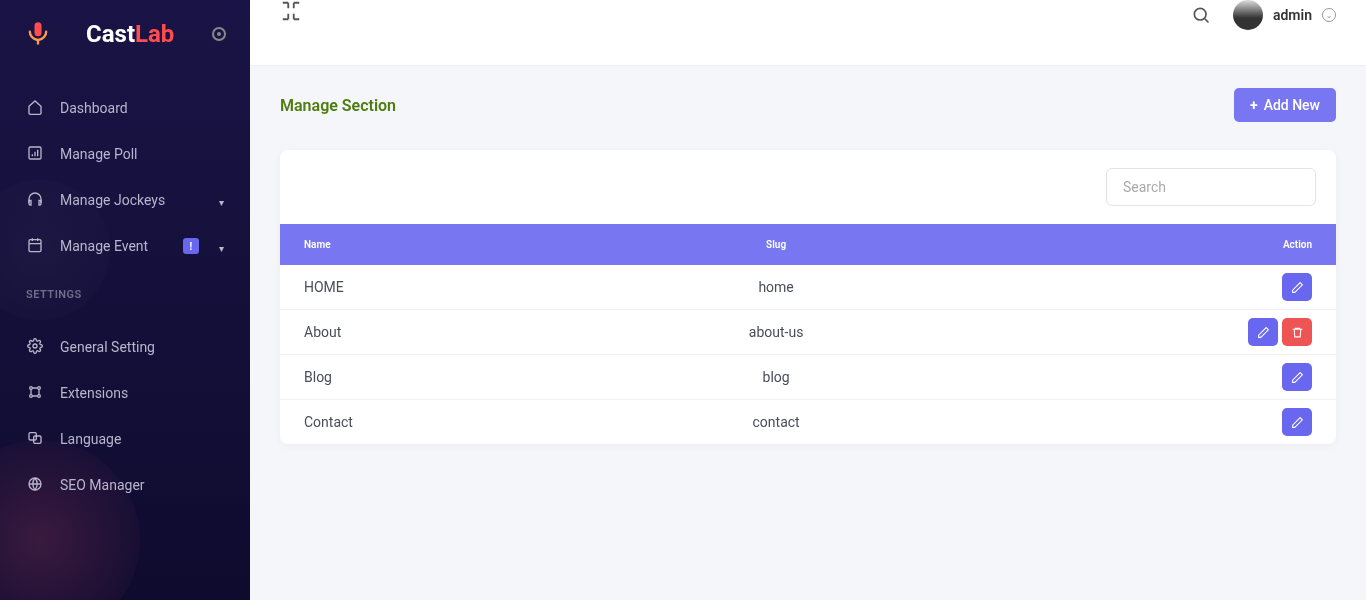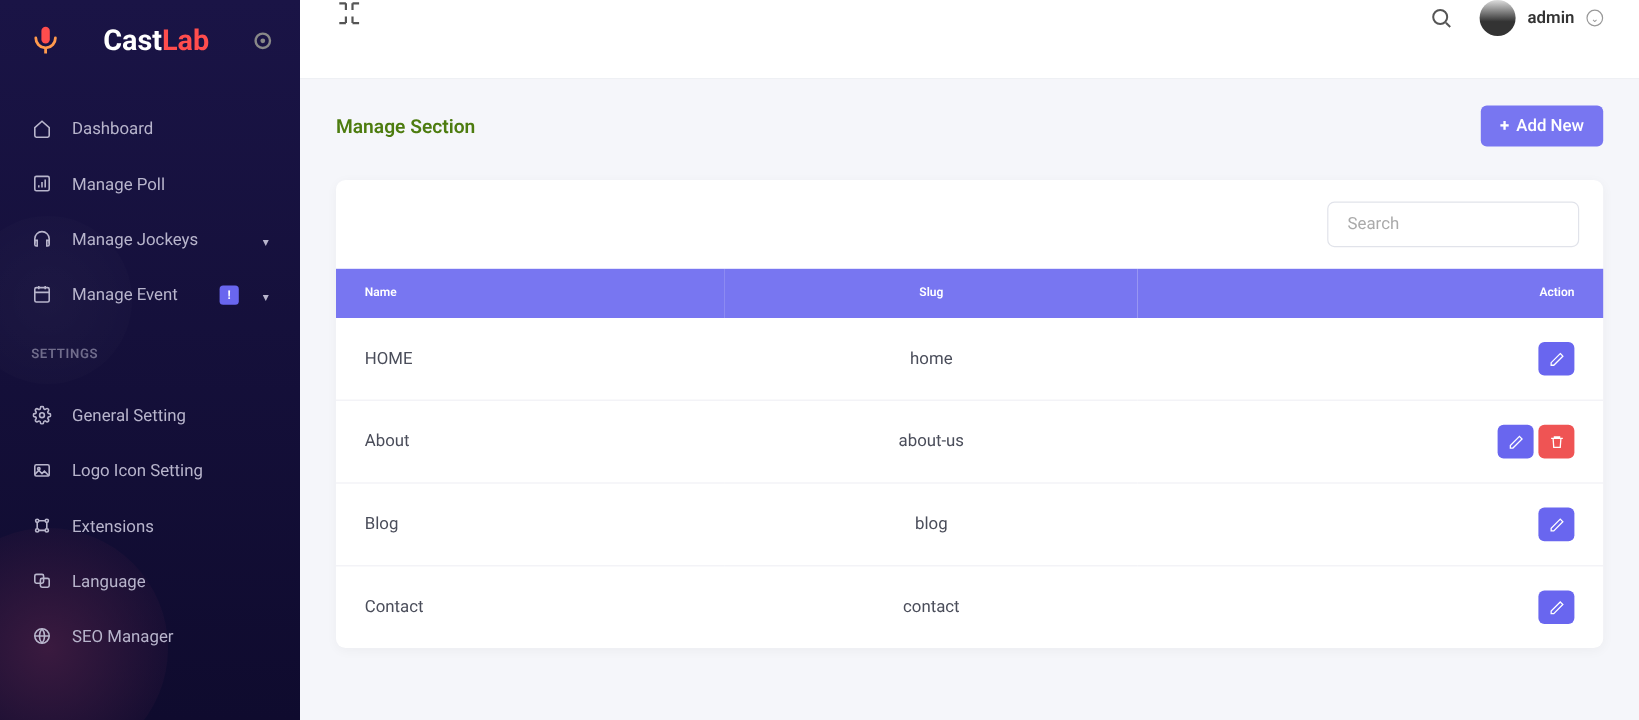--- a/index.html
+++ b/index.html
@@ -45,21 +45,21 @@
 
 .card { background:#fff; border-radius:8px; box-shadow:0 2px 10px rgba(0,0,0,0.04); }
 .card-top { padding:18px 20px; display:flex; }
 .search-box { margin-left:auto; width:210px; padding:10px 16px; border:1px solid #e1e3ea; border-radius:6px; font-size:14px; color:#14532d; outline:none; }
 .search-box::placeholder { color:#aaa; }
 
 .tbl { width:100%; border-collapse:collapse; }
 .tbl thead th { background:#7876f1; color:#fff; font-size:10px; font-weight:600; padding:15px 24px; text-align:left; }
 .tbl thead th:nth-child(2) { text-align:center; }
 .tbl thead th:last-child { text-align:right; }
-.tbl tbody td { padding:20px 24px; font-size:14px; color:#4a4d5a; border-bottom:1px solid #f0f1f5; }
+.tbl tbody td { padding:8px 24px; font-size:14px; color:#4a4d5a; border-bottom:1px solid #f0f1f5; }
 .tbl tbody tr:last-child td { border-bottom:none; }
 .tbl tbody td:nth-child(2) { text-align:center; }
 .tbl tbody td:last-child { text-align:right; }
 .act-btn { display:inline-flex; align-items:center; justify-content:center; width:30px; height:28px; border-radius:5px; border:none; cursor:pointer; color:#fff; margin-left:4px; }
 .act-edit { background:#6966ef; }
 .act-del { background:#ef5454; }
 .act-btn svg { width:13px; height:13px; }
 </style>
 </head>
 <body>
@@ -122,30 +122,20 @@
 
     <ul class="nav">
       <li class="nav-item">
         <span class="nav-ico">
             <svg viewBox="0 0 24 24" width="16" height="16" fill="none" stroke="currentColor" stroke-width="2">
               <circle cx="12" cy="12" r="3"></circle>
               <path d="M19.4 15a1.65 1.65 0 0 0 .33 1.82l.06.06a2 2 0 1 1-2.83 2.83l-.06-.06A1.65 1.65 0 0 0 15 19.4a1.65 1.65 0 0 0-1 1.51V21a2 2 0 0 1-4 0v-.09c0-.67-.39-1.27-1-1.51a1.65 1.65 0 0 0-1.82.33l-.06.06a2 2 0 1 1-2.83-2.83l.06-.06c.46-.46.6-1.15.33-1.82a1.65 1.65 0 0 0-1.51-1H3a2 2 0 0 1 0-4h.09c.67 0 1.27-.39 1.51-1 .27-.67.13-1.36-.33-1.82l-.06-.06a2 2 0 1 1 2.83-2.83l.06.06c.46.46 1.15.6 1.82.33H9c.61-.24 1-.84 1-1.51V3a2 2 0 0 1 4 0v.09c0 .67.39 1.27 1 1.51.67.27 1.36.13 1.82-.33l.06-.06a2 2 0 1 1 2.83 2.83l-.06.06c-.46.46-.6 1.15-.33 1.82V9c.24.61.84 1 1.51 1H21a2 2 0 0 1 0 4h-.09c-.67 0-1.27.39-1.51 1z"></path>
             </svg>
           </span>
         <span class="nav-label">General Setting</span>
-      </li>
-      <li class="nav-item">
-        <span class="nav-ico">
-            <svg viewBox="0 0 24 24" width="16" height="16" fill="none" stroke="currentColor" stroke-width="2">
-              <rect x="3" y="5" width="18" height="14" rx="2"></rect>
-              <circle cx="8" cy="10" r="1.5"></circle>
-              <path d="M3 17l5-5 4 4 3-3 6 6"></path>
-            </svg>
-          </span>
-        <span class="nav-label">Logo Icon Setting</span>
       </li>
       <li class="nav-item">
         <span class="nav-ico">
             <svg viewBox="0 0 24 24" width="16" height="16" fill="none" stroke="currentColor" stroke-width="2">
               <circle cx="6" cy="6" r="2"></circle>
               <circle cx="18" cy="6" r="2"></circle>
               <circle cx="6" cy="18" r="2"></circle>
               <circle cx="18" cy="18" r="2"></circle>
               <path d="M8 6h8M6 8v8M18 8v8M8 18h8"></path>
             </svg>

